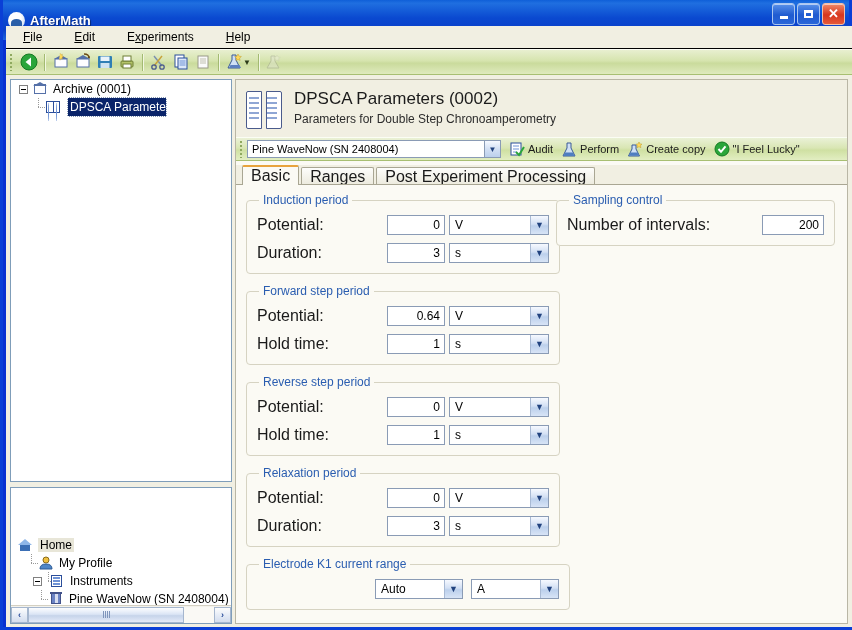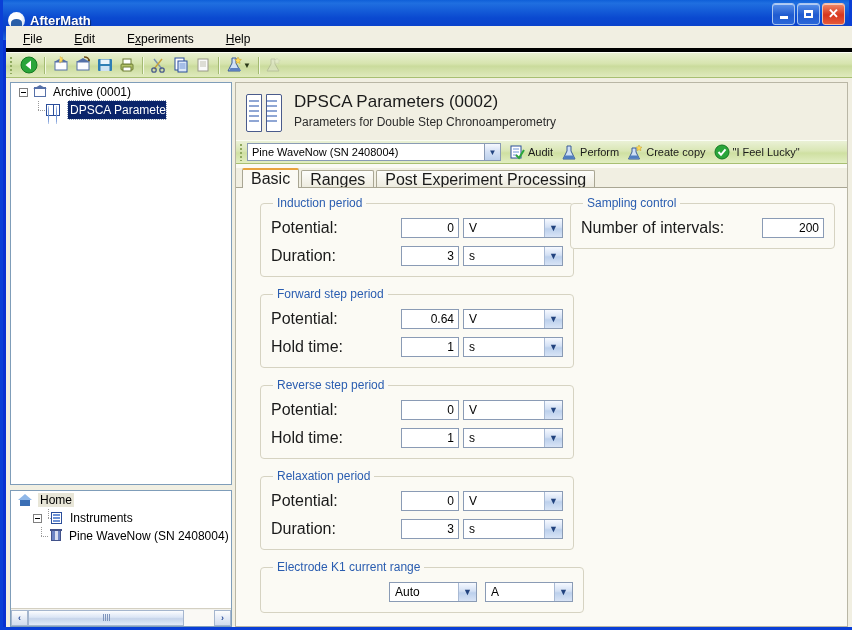--- a/index.html
+++ b/index.html
@@ -40,22 +40,22 @@
   .wb-min{width:8px;height:3px;background:#fff;margin-top:6px;}
   .wb-max{width:9px;height:8px;border:2px solid #fff;border-top-width:3px;box-sizing:border-box;}
   .wb-x{color:#fff;font-size:13px;font-weight:bold;line-height:12px;font-family:"Liberation Sans",sans-serif;}
   
   .client{
     position:absolute;left:3px;top:26px;width:846px;height:601px;
     background:#f1efe2;box-sizing:border-box;overflow:hidden;
   }
   
   .menubar{
-    height:22px;background:#f1efe2;display:flex;align-items:flex-end;
-    padding-left:14px;gap:26px;border-bottom:4px solid #000000;
+    height:22px;background:#f1efe2;display:flex;align-items:center;
+    padding-left:14px;gap:26px;border-bottom:1px solid #000000;
   }
   .menu-item{font-size:12px;color:#000;cursor:default;padding:2px 3px;}
   .menu-item u{text-decoration:underline;}
   
   .toolbar{
     height:24px;
     background:linear-gradient(to bottom,#e8efd0 0%,#d6e4ae 45%,#cadb9c 55%,#dfeabd 100%);
     border-top:1px solid #fbfdf4;border-bottom:1px solid #a8bf72;
     display:flex;align-items:center;padding-left:3px;gap:1px;
   }
@@ -68,21 +68,21 @@
   .main{display:flex;height:553px;}
   .leftcol{width:229px;display:flex;flex-direction:column;padding:4px 3px 4px 4px;box-sizing:border-box;}
   .treepane{
     background:#fff;border:1px solid #7f9db9;flex:none;height:403px;overflow:hidden;position:relative;
     box-sizing:border-box;
   }
   .navpane{
     margin-top:5px;background:#fff;border:1px solid #7f9db9;flex:1;overflow:hidden;position:relative;
     box-sizing:border-box;display:flex;flex-direction:column;
   }
-  .navbody{flex:1;overflow:hidden;}
+  .navbody{flex:1;overflow:hidden;margin-top:48px;}
   
   .trow{display:flex;align-items:center;height:18px;font-size:12px;white-space:nowrap;position:relative;}
   .exp{
     width:9px;height:9px;border:1px solid #808080;background:#fff;box-sizing:border-box;
     display:flex;align-items:center;justify-content:center;flex:none;
   }
   .exp:before{content:"";width:5px;height:1px;background:#000;}
   .tname{margin-left:3px;text-align:right;}
   .tname.sel{background:#0a246a;color:#fff;outline:1px dotted #fff;outline-offset:-1px;padding:0 2px;}
   .tname.hl{background:#e8e6d8;padding:0 2px;}
@@ -161,21 +161,21 @@
     height:18px;padding:0 8px;font-size:16px;display:flex;align-items:center;
     background:linear-gradient(to bottom,#fdfdfb,#eceadd);border:1px solid #a9a693;border-bottom:none;
     border-radius:2px 2px 0 0;margin-right:2px;color:#1a1a1a;box-sizing:border-box;
   }
   .tab.active{
     background:#fbfaf4;border-top:2px solid #e8a33d;height:20px;font-weight:normal;
     border-left-color:#a9a693;border-right-color:#a9a693;position:relative;z-index:2;
   }
   .tabstrip-line{height:1px;background:#a9a693;margin-top:-1px;}
   .panel{flex:1;background:#fbfaf4;padding:8px 0 0 0;display:flex;overflow:hidden;}
-  .col-left{width:300px;margin-left:24px;}
+  .col-left{width:300px;margin-left:10px;}
   .col-right{flex:1;margin-left:10px;margin-right:12px;}
   fieldset.grp{
     border:1px solid #d6d3c2;border-radius:4px;margin:0 0 10px 0;padding:6px 10px 8px 10px;
     background:#fbfaf4;box-sizing:border-box;
   }
   fieldset.grp legend{color:#2a5db0;font-size:12px;padding:0 4px;margin-left:2px;}
   .frow{display:flex;align-items:center;height:24px;margin-bottom:4px;}
   .frow:last-child{margin-bottom:0;}
   .flabel{width:130px;font-size:16px;color:#1a1a1a;}
   .txt{
@@ -328,20 +328,30 @@
             <div class="ico ico-book"></div>
             <span class="tname sel">DPSCA Parameters (0002)</span>
           </div>
         </div>
 
         <div class="navpane">
           <div class="navbody">
             <div class="trow" style="padding-left:6px;">
               <div class="ico ico-home"></div>
               <span class="tname hl">Home</span>
+            </div>
+            <div class="trow" style="padding-left:14px;">
+              <div class="dots"></div>
+              <div class="ico">
+                <svg width="16" height="16" viewBox="0 0 16 16">
+                    <circle cx="8" cy="5" r="3" fill="#f0c040" stroke="#8a6b16"></circle>
+                    <path d="M2 14 q0 -5 6 -5 q6 0 6 5 z" fill="#4f86c6" stroke="#2d5b96"></path>
+                  </svg>
+              </div>
+              <span class="tname">My Profile</span>
             </div>
             <div class="trow" style="padding-left:20px;">
               <div class="exp" style="margin-left:2px;"></div>
               <div class="dots" style="width:7px;"></div>
               <div class="ico ico-instr"></div>
               <span class="tname">Instruments</span>
             </div>
             <div class="trow" style="padding-left:24px;">
               <div class="dots"></div>
               <div class="ico ico-wave"></div>

